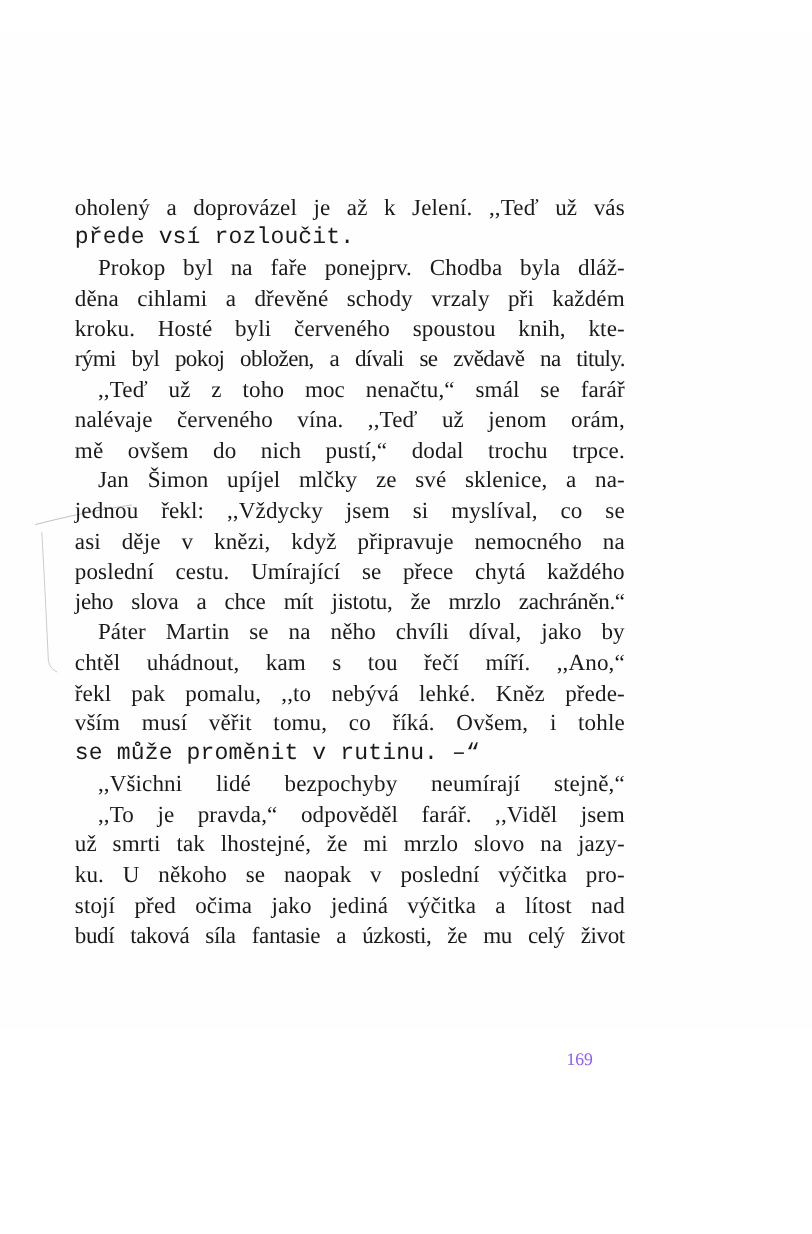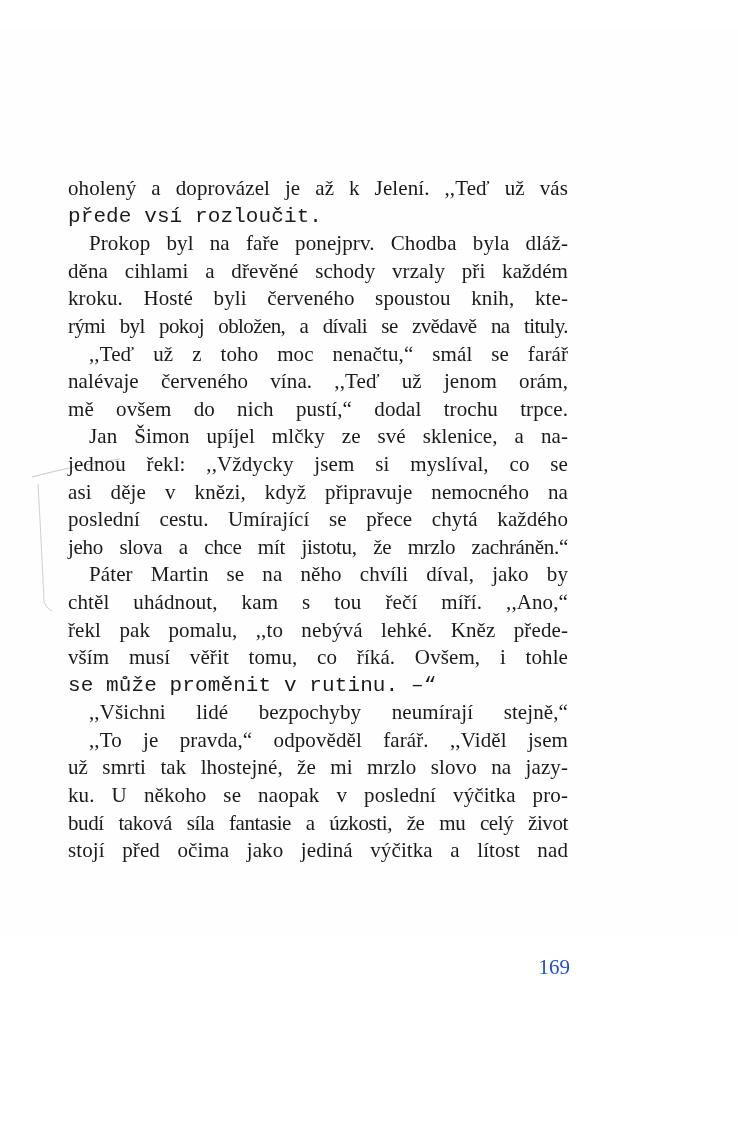--- a/index.html
+++ b/index.html
@@ -47,24 +47,23 @@
     }
     .line.last {
       text-align-last: left;
       font-family: Liberation Mono, monospace;
     }
     .page-number {
       position: absolute;
       left: 515px;
       top: 926px;
       width: 55px;
-      text-align: right;
       font-family: "Liberation Serif", "DejaVu Serif", serif;
-      font-size: 21px;
-      color: #1d4ed8;
+      font-size: 16px;
+      color: #8b5cf6;
     }
     .margin-mark {
       position: absolute;
       pointer-events: none;
     }
   </style>
 </head>
 <body>
 
 <div class="page">
@@ -91,18 +90,18 @@
     <span class="line" style="letter-spacing:-0.3px;">jeho slova a chce mít jistotu, že mrzlo zachráněn.“</span>
     <span class="line indent">Páter Martin se na něho chvíli díval, jako by</span>
     <span class="line">chtěl uhádnout, kam s tou řečí míří. ,,Ano,“</span>
     <span class="line">řekl pak pomalu, ,,to nebývá lehké. Kněz přede-</span>
     <span class="line">vším musí věřit tomu, co říká. Ovšem, i tohle</span>
     <span class="line last">se může proměnit v rutinu. –“</span>
     <span class="line indent">,,Všichni lidé bezpochyby neumírají stejně,“</span>
     <span class="line indent">,,To je pravda,“ odpověděl farář. ,,Viděl jsem</span>
     <span class="line">už smrti tak lhostejné, že mi mrzlo slovo na jazy-</span>
     <span class="line">ku. U někoho se naopak v poslední výčitka pro-</span>
+    <span class="line">stojí před očima jako jediná výčitka a lítost nad</span>
     <span class="line" style="letter-spacing:-0.4px;">budí taková síla fantasie a úzkosti, že mu celý život</span>
-    <span class="line">stojí před očima jako jediná výčitka a lítost nad</span>
   </div>
 
   <div class="page-number">169</div>
 </div>
 
 </body></html>

